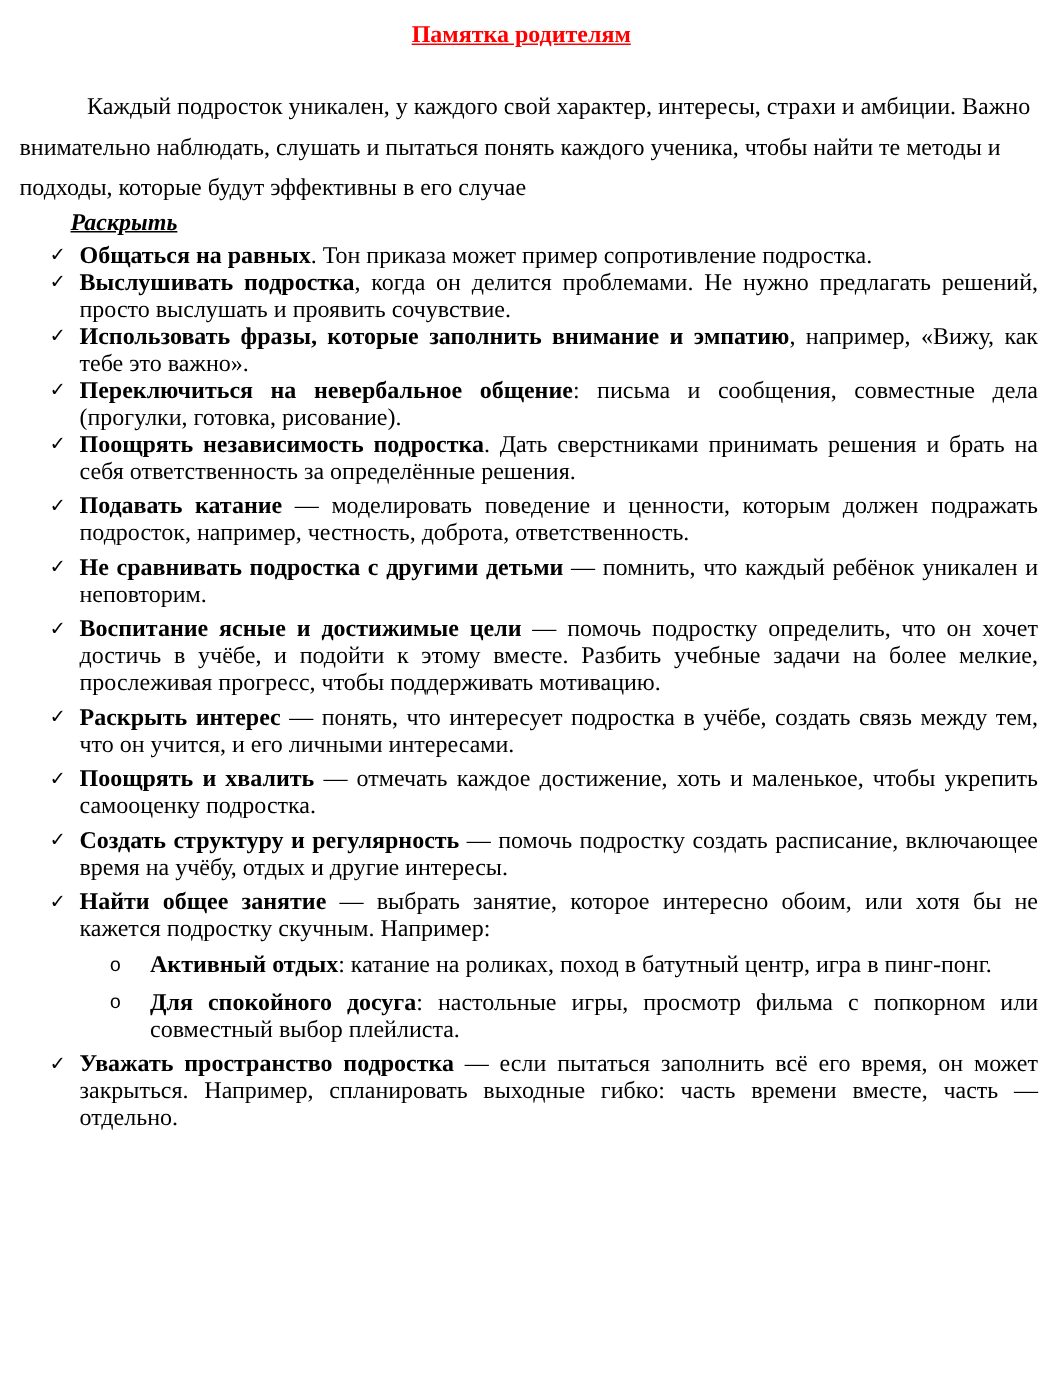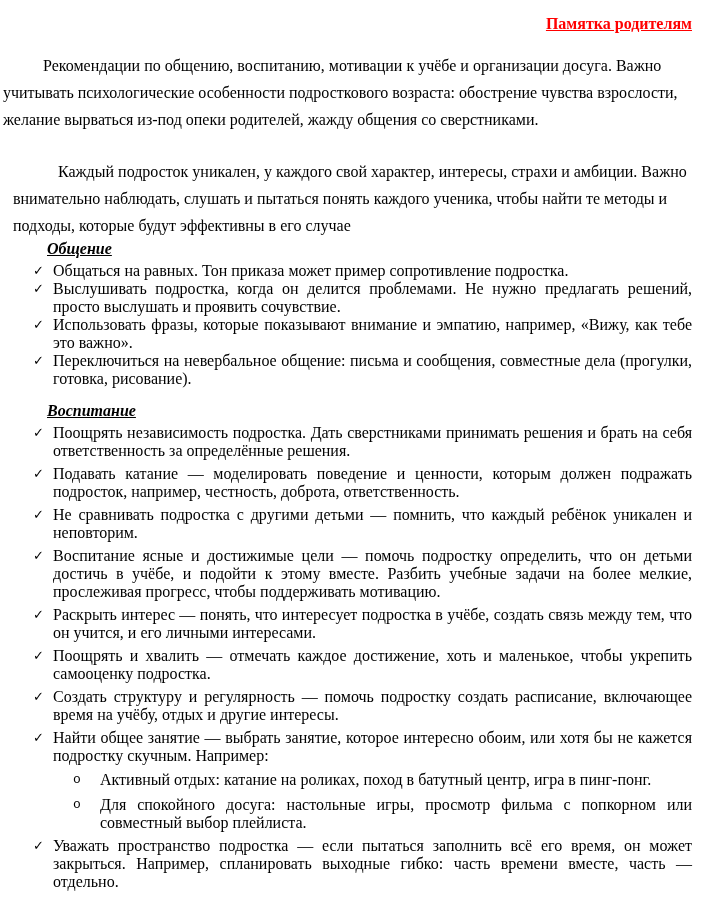--- a/index.html
+++ b/index.html
@@ -12,21 +12,21 @@
     color: #000000;
     font-family: "Liberation Serif", serif;
     font-size: 16px;
     overflow: hidden;
   }
   .doc { padding: 12px 15px 6px 3px; }
 
   .title {
     font-size: 16px;
     font-weight: bold;
-    text-align: right;
+    text-align: center;
     color: var(--accent);
     text-decoration: underline;
     margin: 2px 0 19px 0;
     line-height: 19px;
   }
 
   .intro {
     margin: 0;
     line-height: 27px;
     text-align: left;
@@ -58,21 +58,21 @@
 
   .check {
     position: absolute;
     left: 30px;
     top: 1px;
     font-family: "DejaVu Sans", sans-serif;
     font-size: 13px;
     line-height: 16px;
   }
 
-  .lead { font-weight: normal; margin-top: 12px; }
+  .lead { font-weight: bold; margin-top: 12px; }
 
   ul.subitems { margin-top: 6px; }
   .subitem {
     position: relative;
     padding-left: 47px;
     line-height: 18px;
     margin-bottom: 7px;
   }
   .subitem:last-child { margin-bottom: 5px; }
   .sub-marker {
@@ -82,50 +82,48 @@
     font-family: "Liberation Mono", monospace;
     font-size: 13px;
     line-height: 17px;
   }
 </style>
 </head>
 <body>
 
 <div class="doc">
   <h1 class="title">Памятка родителям</h1>
-  <p class="intro intro-1">Рекомендации по общению, воспитанию, мотивации к учёбе и организации досуга. Важно учитывать психологические особенности подросткового возраста: обострение чувства взрослости, желание вырваться из-под опеки родителей, жажду общения со сверстниками.</p>
   <p class="intro intro-2">Каждый подросток уникален, у каждого свой характер, интересы, страхи и амбиции. Важно внимательно наблюдать, слушать и пытаться понять каждого ученика, чтобы найти те методы и подходы, которые будут эффективны в его случае</p>
   <div id="sections">
   <section class="section">
-    <h2 class="section-heading">Общение</h2>
+    <h2 class="section-heading">Раскрыть</h2>
     <ul class="items compact">
   <li class="item"><span class="check">✓</span><span class="lead">Общаться на равных</span><span class="rest">. Тон приказа может пример сопротивление подростка.</span></li>
 
   <li class="item"><span class="check">✓</span><span class="lead">Выслушивать подростка</span><span class="rest">, когда он делится проблемами. Не нужно предлагать решений, просто выслушать и проявить сочувствие.</span></li>
 
-  <li class="item"><span class="check">✓</span><span class="lead">Использовать фразы, которые показывают внимание и эмпатию</span><span class="rest">, например, «Вижу, как тебе это важно».</span></li>
+  <li class="item"><span class="check">✓</span><span class="lead">Использовать фразы, которые заполнить внимание и эмпатию</span><span class="rest">, например, «Вижу, как тебе это важно».</span></li>
 
   <li class="item"><span class="check">✓</span><span class="lead">Переключиться на невербальное общение</span><span class="rest">: письма и сообщения, совместные дела (прогулки, готовка, рисование).</span></li>
 </ul>
   </section>
 
   <section class="section">
-    <h2 class="section-heading">Воспитание</h2>
     <ul class="items spaced">
   <li class="item"><span class="check">✓</span><span class="lead">Поощрять независимость подростка</span><span class="rest">. Дать сверстниками принимать решения и брать на себя ответственность за определённые решения.</span></li>
 
   <li class="item"><span class="check">✓</span><span class="lead">Подавать катание</span><span class="rest"> — моделировать поведение и ценности, которым должен подражать подросток, например, честность, доброта, ответственность.</span></li>
 
   <li class="item"><span class="check">✓</span><span class="lead">Не сравнивать подростка с другими детьми</span><span class="rest"> — помнить, что каждый ребёнок уникален и неповторим.</span></li>
 </ul>
   </section>
 
   <section class="section">
     <ul class="items spaced">
-  <li class="item"><span class="check">✓</span><span class="lead">Воспитание ясные и достижимые цели</span><span class="rest"> — помочь подростку определить, что он детьми достичь в учёбе, и подойти к этому вместе. Разбить учебные задачи на более мелкие, прослеживая прогресс, чтобы поддерживать мотивацию.</span></li>
+  <li class="item"><span class="check">✓</span><span class="lead">Воспитание ясные и достижимые цели</span><span class="rest"> — помочь подростку определить, что он хочет достичь в учёбе, и подойти к этому вместе. Разбить учебные задачи на более мелкие, прослеживая прогресс, чтобы поддерживать мотивацию.</span></li>
 
   <li class="item"><span class="check">✓</span><span class="lead">Раскрыть интерес</span><span class="rest"> — понять, что интересует подростка в учёбе, создать связь между тем, что он учится, и его личными интересами.</span></li>
 
   <li class="item"><span class="check">✓</span><span class="lead">Поощрять и хвалить</span><span class="rest"> — отмечать каждое достижение, хоть и маленькое, чтобы укрепить самооценку подростка.</span></li>
 
   <li class="item"><span class="check">✓</span><span class="lead">Создать структуру и регулярность</span><span class="rest"> — помочь подростку создать расписание, включающее время на учёбу, отдых и другие интересы.</span></li>
 </ul>
   </section>
 
   <section class="section">

